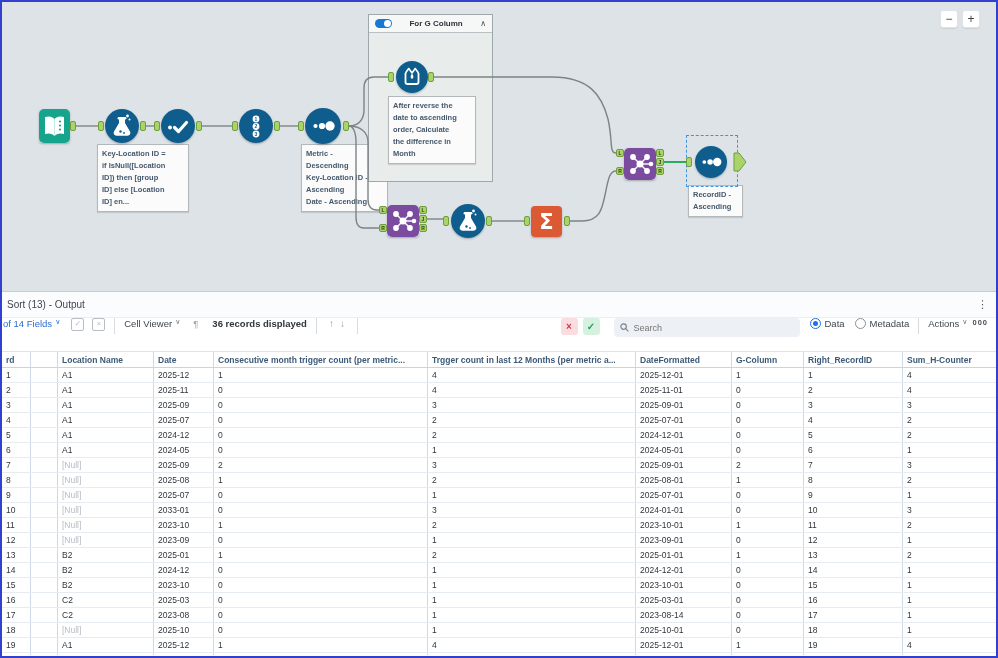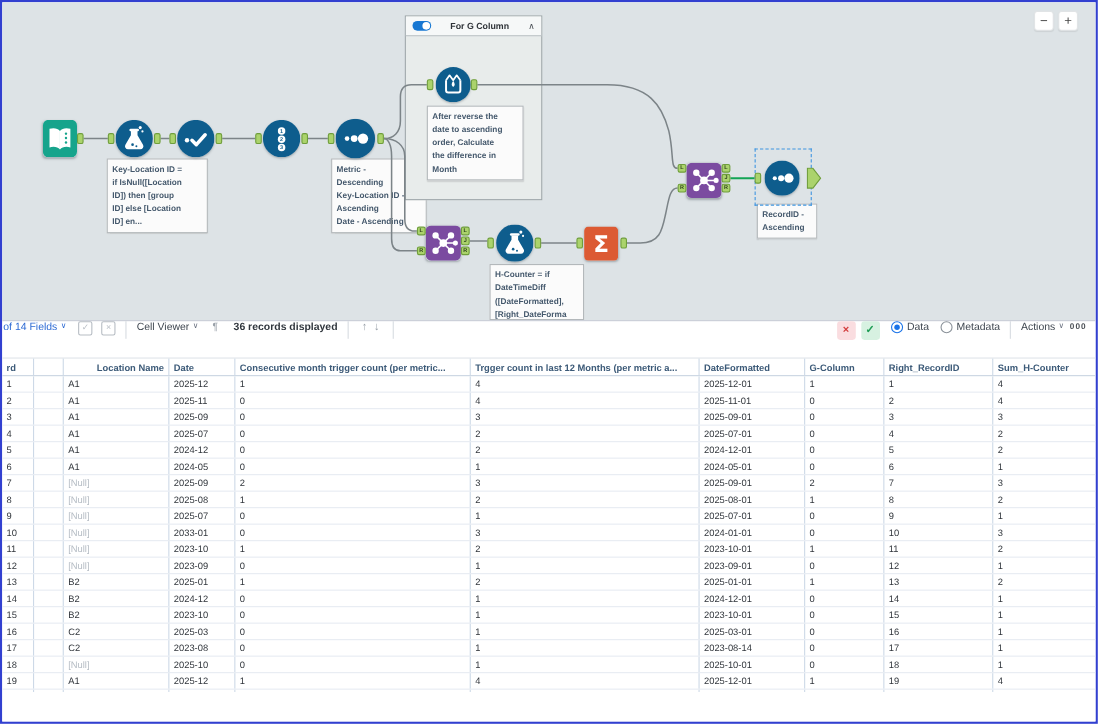--- a/index.html
+++ b/index.html
@@ -116,24 +116,20 @@
     <div class="ann" style="left:95px; top:142px; width:92px;">Key-Location ID =
 if IsNull([Location
 ID]) then [group
 ID] else [Location
 ID] en...</div>
     <div class="ann" style="left:386px; top:94px; width:88px;">After reverse the
 date to ascending
 order, Calculate
 the difference in
 Month</div>
-    <div class="ann" style="left:443px; top:238px; width:86px; height:51px;">H-Counter = if
-DateTimeDiff
-([DateFormatted],
-[Right_DateForma</div>
     <div class="ann" style="left:686px; top:183px; width:55px;">RecordID -
 Ascending</div>
 
     <div class="sel-box"></div>
 
     <div class="tool square" style="left:37px; top:107px;">
       <svg width="31" height="34" viewBox="0 0 31 34">
         <rect width="31" height="34" rx="5" fill="#16a48c"></rect>
         <path d="M6,8 C10.5,6.8 13.5,7.8 15.5,10 L15.5,27 C13.5,24.8 10.5,23.8 6,25 Z" fill="#fff"></path>
         <path d="M25,8 C20.5,6.8 17.5,7.8 15.5,10 L15.5,27 C17.5,24.8 20.5,23.8 25,25 Z" fill="#fff"></path>
@@ -290,52 +286,63 @@
     <div class="jtab" style="left:654px; top:147px;">L</div>
     <div class="jtab" style="left:654px; top:156px;">J</div>
     <div class="jtab" style="left:654px; top:165px;">R</div>
 
     <div class="zoom-btn" style="right:38px;">−</div>
     <div class="zoom-btn" style="right:16px;">+</div>
   </div>
 
   <div class="results">
 
+    <div class="res-header">
+      <span class="res-title">Sort (13) - Output</span>
+      <span class="kebab">⋮</span>
+    </div>
 
     <div class="toolbar">
       <span class="tb-link">of 14 Fields</span>
       <span class="tb-chev" style="color:#2e6bd4;">∨</span>
       <span class="tb-ico">✓</span>
       <span class="tb-ico">×</span>
       <span class="tb-div"></span>
       <span>Cell Viewer</span>
       <span class="tb-chev" style="color:#6b7280;">∨</span>
       <span class="tb-gray" style="margin-left:10px;">¶</span>
       <span class="tb-strong" style="margin-left:14px;">36 records displayed</span>
       <span class="tb-div"></span>
       <span class="arr">↑</span>
       <span class="arr">↓</span>
       <span class="tb-div"></span>
       <span class="chip red">×</span>
       <span class="chip green">✓</span>
+      <span class="searchbox">
+        <svg width="9" height="9" viewBox="0 0 10 10">
+          <circle cx="4" cy="4" r="3" fill="none" stroke="#7a828c" stroke-width="1.3"></circle>
+          <line x1="6.3" y1="6.3" x2="9.3" y2="9.3" stroke="#7a828c" stroke-width="1.3"></line>
+        </svg>
+        <input type="text" placeholder="Search" style="">
+      </span>
       <span class="radio sel"></span>
       <span class="radio-label">Data</span>
       <span class="radio"></span>
       <span class="radio-label">Metadata</span>
       <span class="tb-div"></span>
       <span>Actions</span>
       <span class="tb-chev" style="color:#6b7280;">∨</span>
       <span class="ooo">000</span>
     </div>
 
     <div class="grid">
       <div class="grid-head">
           <div class="th r" style="width: 29px;">rd</div>
           <div class="th" style="width: 27px;"></div>
-          <div class="th" style="width: 96px; text-align: right;">Location Name</div>
+          <div class="th" style="width: 96px;">Location Name</div>
           <div class="th" style="width: 60px;">Date</div>
           <div class="th" style="width: 214px;">Consecutive month trigger count (per metric...</div>
           <div class="th" style="width: 208px;">Trgger count in last 12 Months  (per metric a...</div>
           <div class="th" style="width: 96px;">DateFormatted</div>
           <div class="th" style="width: 72px;">G-Column</div>
           <div class="th" style="width: 99px;">Right_RecordID</div>
           <div class="th" style="width: 97px;">Sum_H-Counter</div>
         </div>
       <div class="grid-body">
           <div class="grid-row">

